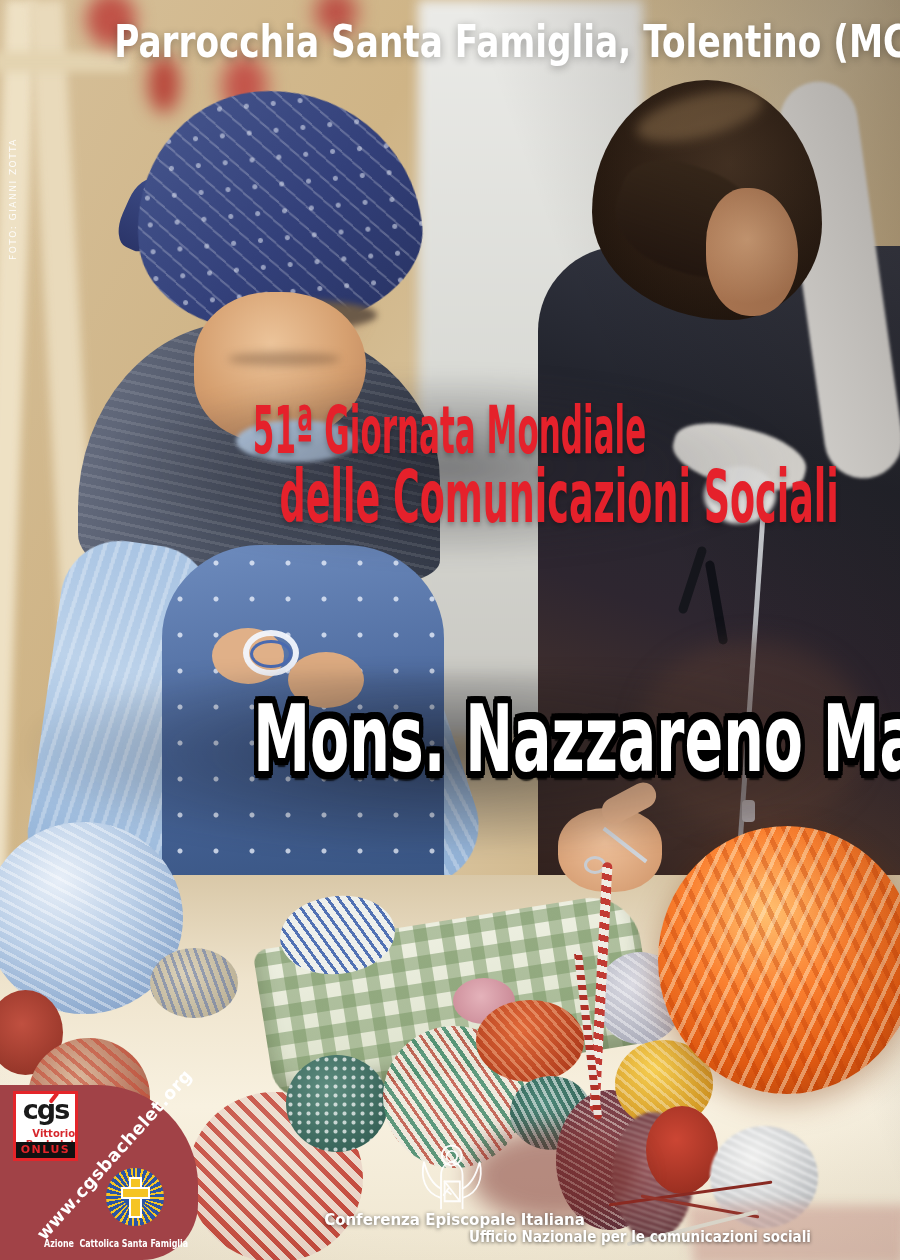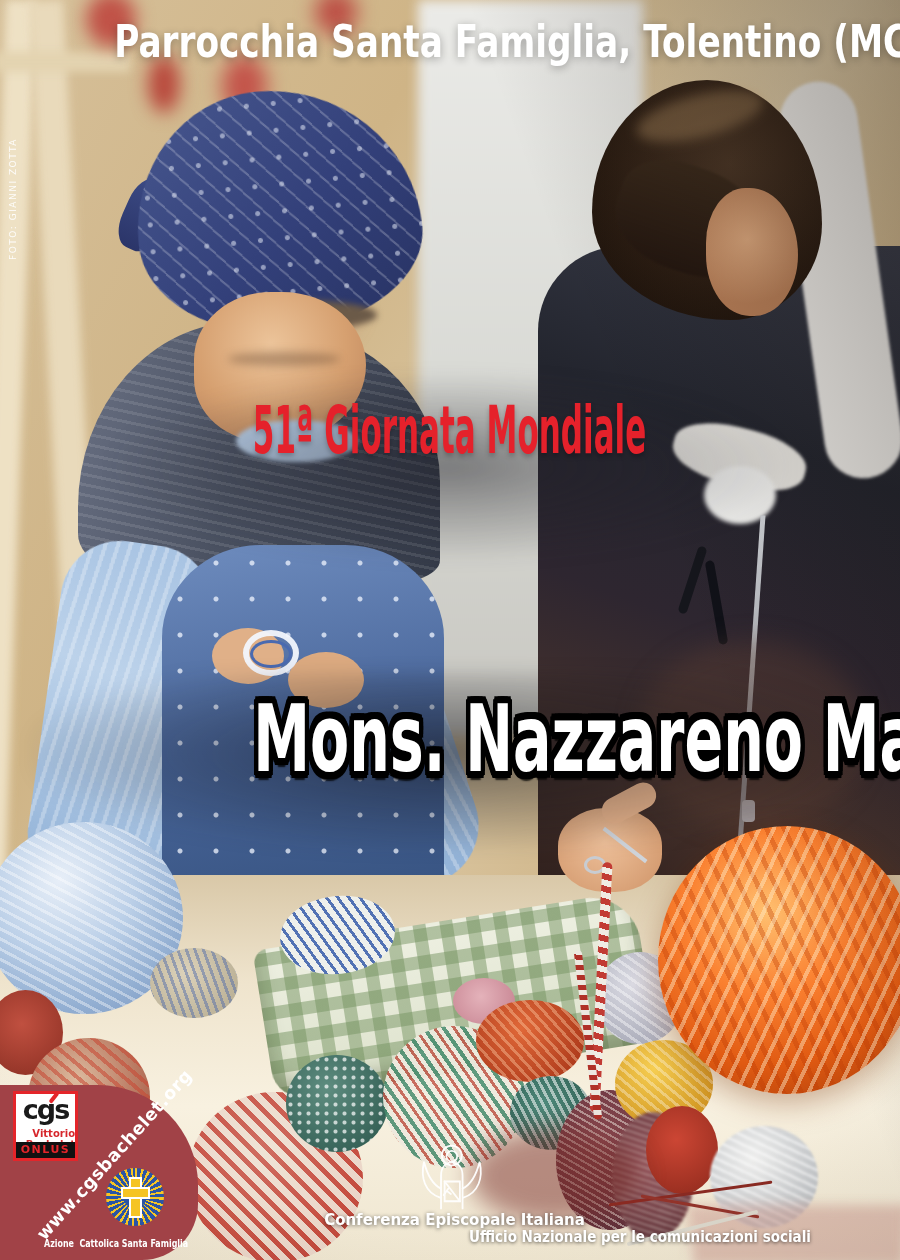--- a/index.html
+++ b/index.html
@@ -290,20 +290,23 @@
 
   <div class="txt parish">
     <span class="fit">Parrocchia Santa Famiglia, Tolentino (MC)</span>
   </div>
 
   <div class="credit">FOTO: GIANNI ZOTTA</div>
 
   <div class="txt head1">
     <span class="fit">51ª Giornata Mondiale</span>
   </div>
+  <div class="txt head2">
+    <span class="fit">delle Comunicazioni Sociali</span>
+  </div>
 
 
   <div class="txt speaker">
     <span class="fit">Mons. Nazzareno Marconi</span>
   </div>
 
   <div class="red-block">
     <div class="cgs-box">
       <div class="cgs-ac">cgs</div>
       <div class="cgs-nib"></div>

